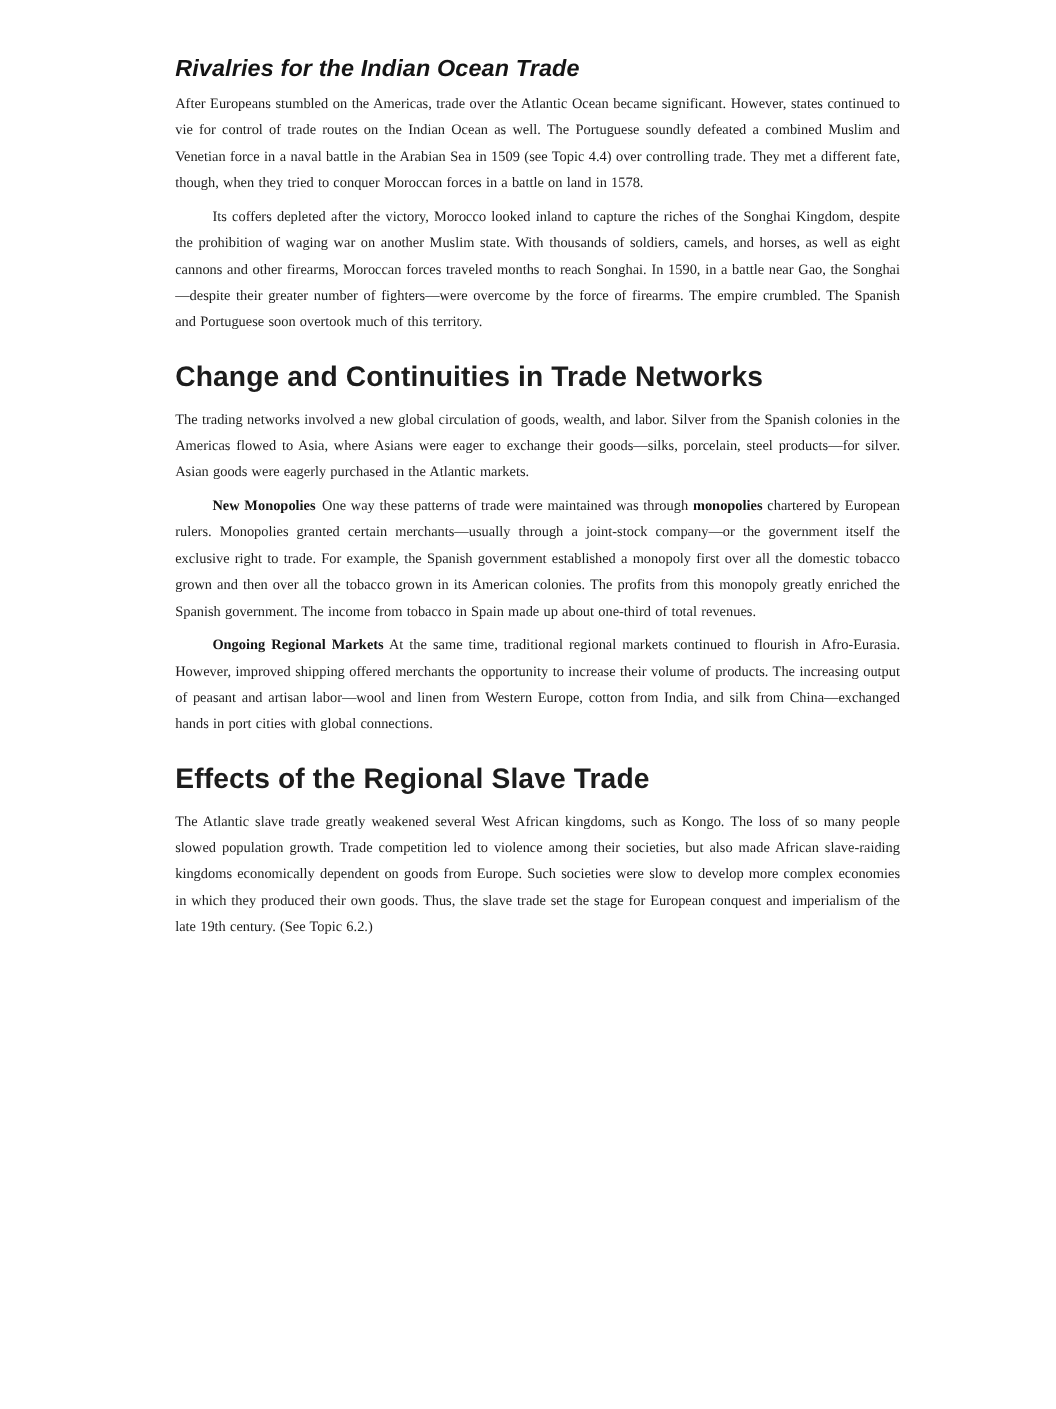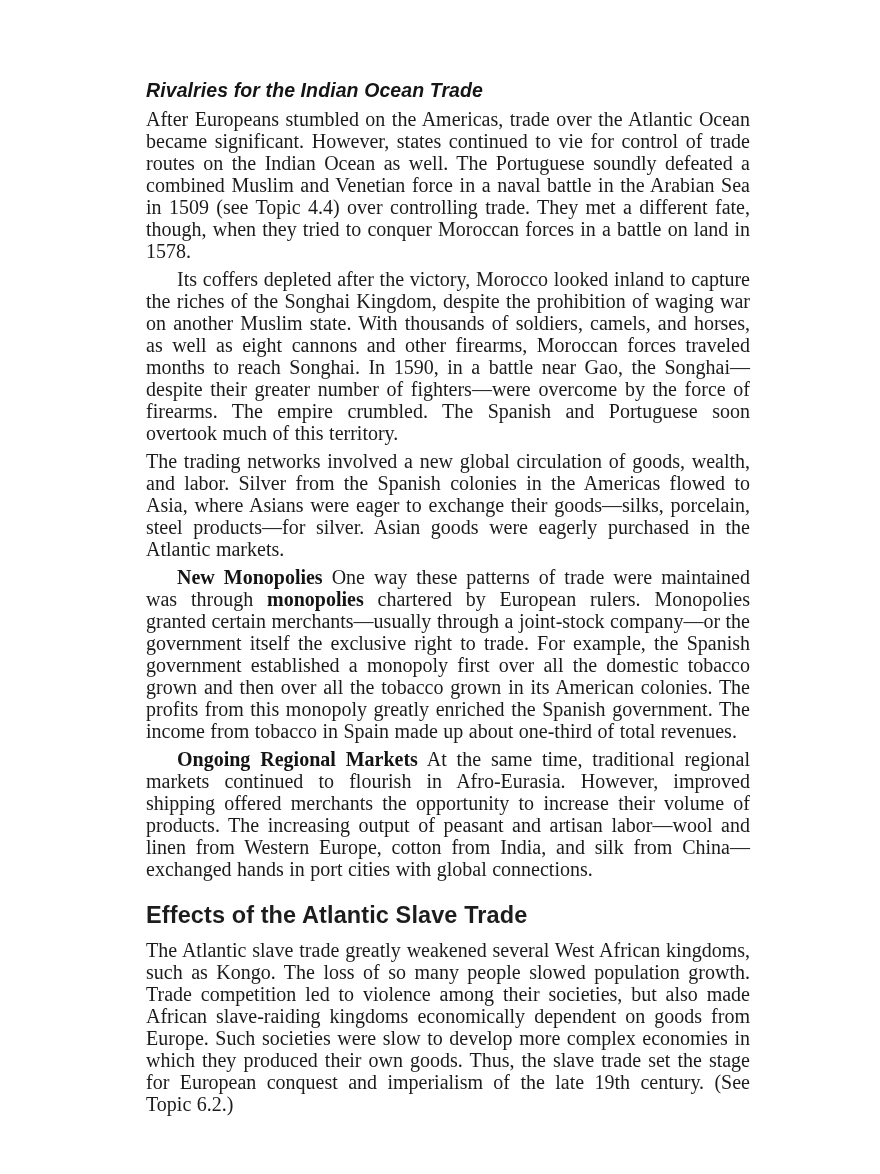--- a/index.html
+++ b/index.html
@@ -7,21 +7,21 @@
     width: 880px;
     height: 1174px;
     background: #ffffff;
     overflow: hidden;
   }
   .page {
     position: relative;
     width: 880px;
     height: 1174px;
     background: #ffffff;
-    padding: 78px 130px 0 146px;
+    padding: 45px 130px 0 146px;
   }
   .content {
     width: 604px;
     color: #1b1b1b;
   }
   
   .sub-heading {
     font-family: "Liberation Sans", sans-serif;
     font-size: 19.5px;
     font-weight: bold;
@@ -38,21 +38,21 @@
     font-weight: bold;
     color: #1d1d1d;
     line-height: 30px;
     margin-top: 20px;
     margin-bottom: 9px;
     letter-spacing: 0.1px;
   }
   
   .body-para {
     font-family: "Liberation Serif", serif;
-    font-size: 20px;
+    font-size: 12px;
     line-height: 22px;
     color: #1b1b1b;
     text-align: justify;
     margin-bottom: 6px;
     word-spacing: 0.5px;
   }
   .body-para.indent {
     text-indent: 31px;
   }
   .body-para b,
@@ -71,24 +71,25 @@
 <div class="page">
   <div class="content">
 
     <section>
       <h2 class="sub-heading">Rivalries for the Indian Ocean Trade</h2>
       <p class="body-para">After Europeans stumbled on the Americas, trade over the Atlantic Ocean became significant. However, states continued to vie for control of trade routes on the Indian Ocean as well. The Portuguese soundly defeated a combined Muslim and Venetian force in a naval battle in the Arabian Sea in 1509 (see Topic 4.4) over controlling trade. They met a different fate, though, when they tried to conquer Moroccan forces in a battle on land in 1578.</p>
       <p class="body-para indent">Its coffers depleted after the victory, Morocco looked inland to capture the riches of the Songhai Kingdom, despite the prohibition of waging war on another Muslim state. With thousands of soldiers, camels, and horses, as well as eight cannons and other firearms, Moroccan forces traveled months to reach Songhai. In 1590, in a battle near Gao, the Songhai—despite their greater number of fighters—were overcome by the force of firearms. The empire crumbled. The Spanish and Portuguese soon overtook much of this territory.</p>
     </section>
 
     <section>
+      <h1 class="section-heading">Change and Continuities in Trade Networks</h1>
       <p class="body-para">The trading networks involved a new global circulation of goods, wealth, and labor. Silver from the Spanish colonies in the Americas flowed to Asia, where Asians were eager to exchange their goods—silks, porcelain, steel products—for silver. Asian goods were eagerly purchased in the Atlantic markets.</p>
       <p class="body-para indent"><b class="lead wide">New Monopolies</b><span>One way these patterns of trade were maintained was through </span><b>monopolies</b><span> chartered by European rulers. Monopolies granted certain merchants—usually through a joint-stock company—or the government itself the exclusive right to trade. For example, the Spanish government established a monopoly first over all the domestic tobacco grown and then over all the tobacco grown in its American colonies. The profits from this monopoly greatly enriched the Spanish government. The income from tobacco in Spain made up about one-third of total revenues.</span></p>
       <p class="body-para indent"><b class="lead">Ongoing Regional Markets</b><span> At the same time, traditional regional markets continued to flourish in Afro-Eurasia. However, improved shipping offered merchants the opportunity to increase their volume of products. The increasing output of peasant and artisan labor—wool and linen from Western Europe, cotton from India, and silk from China—exchanged hands in port cities with global connections.</span></p>
     </section>
 
     <section>
-      <h1 class="section-heading">Effects of the Atlantic Slave Trade</h1>
+      <h1 class="section-heading">Effects of the Regional Slave Trade</h1>
       <p class="body-para">The Atlantic slave trade greatly weakened several West African kingdoms, such as Kongo. The loss of so many people slowed population growth. Trade competition led to violence among their societies, but also made African slave-raiding kingdoms economically dependent on goods from Europe. Such societies were slow to develop more complex economies in which they produced their own goods. Thus, the slave trade set the stage for European conquest and imperialism of the late 19th century. (See Topic 6.2.)</p>
     </section>
 
   </div>
 </div>
 
 </body></html>

